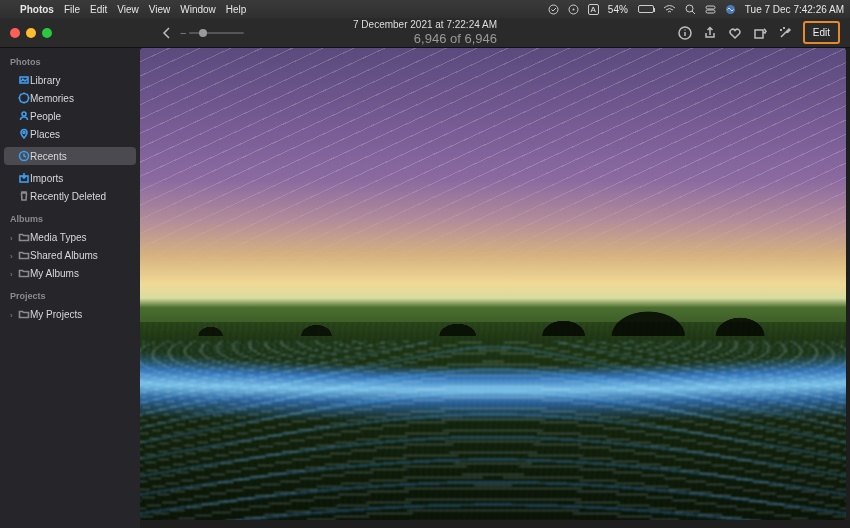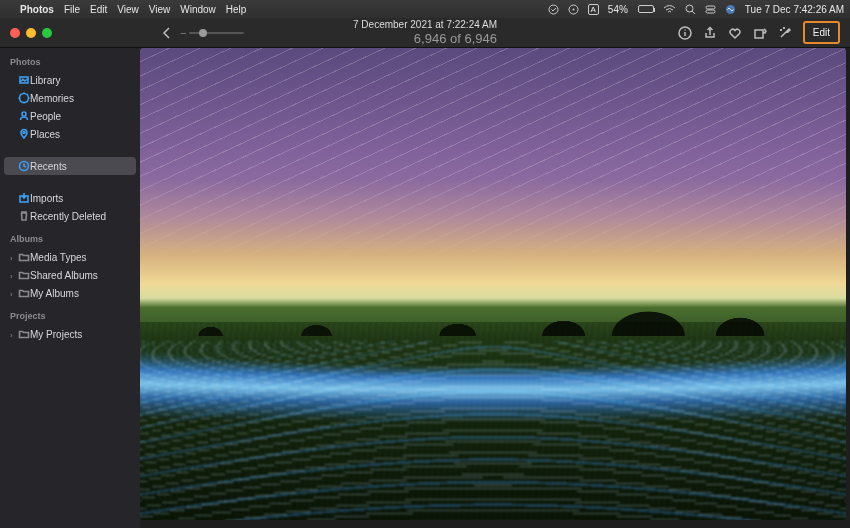--- a/index.html
+++ b/index.html
@@ -35,21 +35,21 @@
     .zoom-slider { display: flex; align-items: center; gap: 3px; }
     .zoom-slider .track { width: 55px; height: 2px; background: #555; position: relative; border-radius: 1px;}
     .zoom-slider .knob { position: absolute; left: 10px; top: -3px; width: 8px; height: 8px; border-radius: 50%; background: #9a9a9a; }
 
     .body { display: flex; height: calc(100% - 30px); }
 
     
     .sidebar { width: 140px; background: #26262a; overflow: hidden; }
     .sb-heading { color: #8a8a8f; font-size: 9px; padding: 9px 10px 4px; font-weight: 600; }
     .sb-item { display: flex; align-items: flex-end; gap: 0; padding: 3px 10px; color: #d8d8dc; font-size: 10px; cursor: default; }
-    .sb-item.selected { background: #4a4a50; border-radius: 4px; margin: 14px 4px; padding: 3px 6px; }
+    .sb-item.selected { background: #4a4a50; border-radius: 4px; margin: 4px 4px; padding: 3px 6px; }
     .sb-item .chev { color: #8a8a8f; width: 8px; font-size: 8px; }
     .sb-icon { width: 12px; height: 12px; stroke: #3e9cf0; fill: none; stroke-width: 1.6; flex-shrink:0; }
     .sb-icon.mono { stroke: #8a8a8f; }
 
     
     .viewer { flex: 1; background: #1e1e1e; display: flex; align-items: stretch; justify-content: stretch; padding: 0 0 8px 0; }
     .photo { flex:1; margin: 0 4px 0 0; background:
        linear-gradient(180deg, #5a4a7e 0%, #7a5d96 18%, #8b6aa0 28%, #b08a9a 36%, #d6b27f 44%, #f0d996 50%, #d8dca0 53%, #4a6e2f 55%, #2f4d20 62%, #1a2f12 100%);
       position: relative; overflow: hidden; border-radius: 3px; }
     .trees { position:absolute; left:0; right:0; top:52%; height:9%; background:

